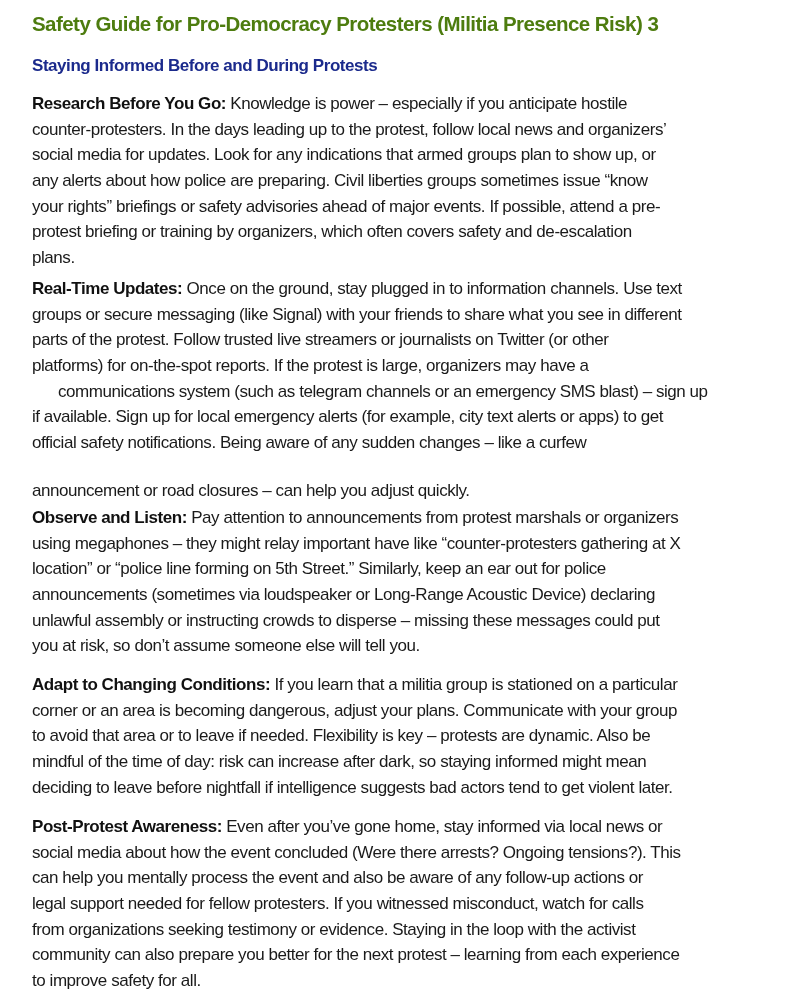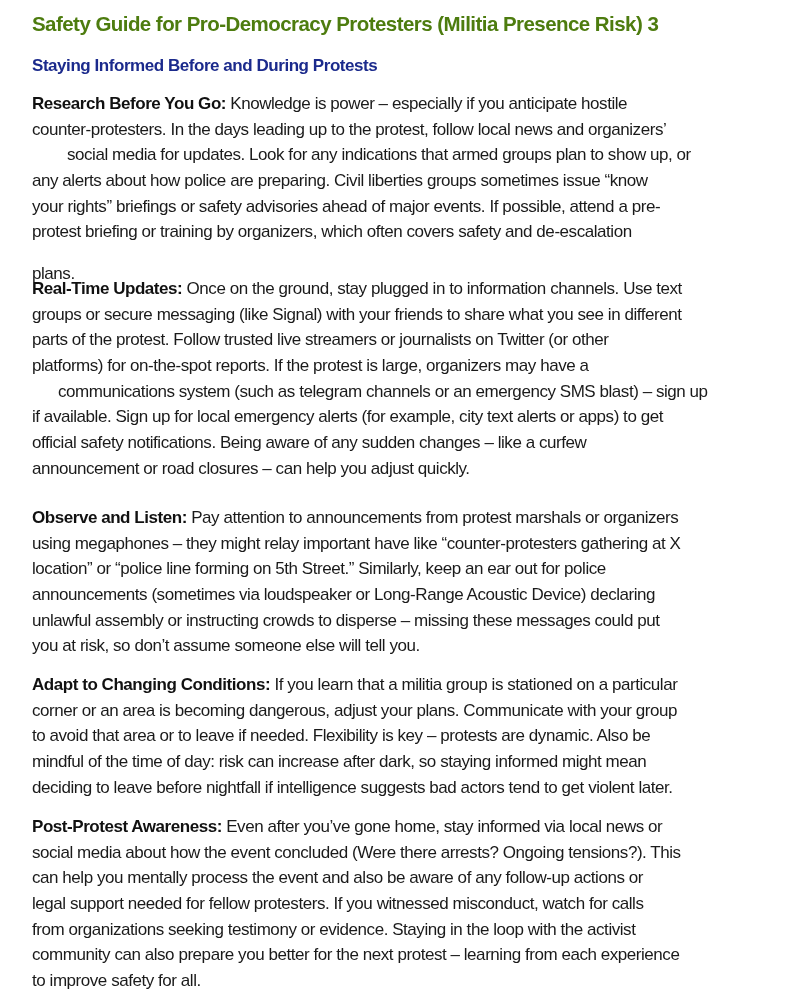--- a/index.html
+++ b/index.html
@@ -28,36 +28,36 @@
 </head>
 <body>
 
 <div class="page">
   <div class="title" style="display: block;">Safety Guide for Pro-Democracy Protesters (Militia Presence Risk) 3</div>
   <div class="subtitle" style="display: block;">Staying Informed Before and During Protests</div>
 
   <div class="para" style="top:91px">
     <span class="line" style="display: block;"><span style="display: inline-block; transform-origin: left center;"><span class="lead">Research Before You Go:</span><span> Knowledge is power – especially if you anticipate hostile</span></span></span>
     <span class="line" style="display: block;"><span style="display: inline-block; transform-origin: left center;">counter-protesters. In the days leading up to the protest, follow local news and organizers’</span></span>
-    <span class="line" style="display: block;"><span style="display: inline-block; transform-origin: left center; margin-left: 35px;">social media for updates. Look for any indications that armed groups plan to show up, or</span></span>
+    <span class="line" style="display: block;"><span style="display: inline-block; transform-origin: left center;">social media for updates. Look for any indications that armed groups plan to show up, or</span></span>
     <span class="line" style="display: block;"><span style="display: inline-block; transform-origin: left center;">any alerts about how police are preparing. Civil liberties groups sometimes issue “know</span></span>
     <span class="line" style="display: block;"><span style="display: inline-block; transform-origin: left center;">your rights” briefings or safety advisories ahead of major events. If possible, attend a pre-</span></span>
     <span class="line" style="display: block;"><span style="display: inline-block; transform-origin: left center;">protest briefing or training by organizers, which often covers safety and de-escalation</span></span>
-    <span class="line" style="display: block;"><span style="display: inline-block; transform-origin: left center; margin-top: 16px;">plans.</span></span>
+    <span class="line" style="display: block;"><span style="display: inline-block; transform-origin: left center;">plans.</span></span>
   </div>
 
   <div class="para" style="top:276px">
     <span class="line" style="display: block;"><span style="display: inline-block; transform-origin: left center;"><span class="lead">Real-Time Updates:</span><span> Once on the ground, stay plugged in to information channels. Use text</span></span></span>
     <span class="line" style="display: block;"><span style="display: inline-block; transform-origin: left center;">groups or secure messaging (like Signal) with your friends to share what you see in different</span></span>
     <span class="line" style="display: block;"><span style="display: inline-block; transform-origin: left center;">parts of the protest. Follow trusted live streamers or journalists on Twitter (or other</span></span>
     <span class="line" style="display: block;"><span style="display: inline-block; transform-origin: left center;">platforms) for on-the-spot reports. If the protest is large, organizers may have a</span></span>
     <span class="line" style="display: block; margin-left: 26px;"><span style="display: inline-block; transform-origin: left center;">communications system (such as telegram channels or an emergency SMS blast) – sign up</span></span>
     <span class="line" style="display: block;"><span style="display: inline-block; transform-origin: left center;">if available. Sign up for local emergency alerts (for example, city text alerts or apps) to get</span></span>
     <span class="line" style="display: block;"><span style="display: inline-block; transform-origin: left center;">official safety notifications. Being aware of any sudden changes – like a curfew</span></span>
-    <span class="line" style="display: block;"><span style="display: inline-block; transform-origin: left center;">announcement or road closures – can help you adjust quickly.</span></span>
+    <span class="line" style="display: block;"><span style="display: inline-block; transform-origin: left center; margin-top: 22px;">announcement or road closures – can help you adjust quickly.</span></span>
   </div>
 
   <div class="para" style="top:505px">
     <span class="line" style="display: block;"><span style="display: inline-block; transform-origin: left center;"><span class="lead">Observe and Listen:</span><span> Pay attention to announcements from protest marshals or organizers</span></span></span>
     <span class="line" style="display: block;"><span style="display: inline-block; transform-origin: left center;">using megaphones – they might relay important have like “counter-protesters gathering at X</span></span>
     <span class="line" style="display: block;"><span style="display: inline-block; transform-origin: left center;">location” or “police line forming on 5th Street.” Similarly, keep an ear out for police</span></span>
     <span class="line" style="display: block;"><span style="display: inline-block; transform-origin: left center;">announcements (sometimes via loudspeaker or Long-Range Acoustic Device) declaring</span></span>
     <span class="line" style="display: block;"><span style="display: inline-block; transform-origin: left center;">unlawful assembly or instructing crowds to disperse – missing these messages could put</span></span>
     <span class="line" style="display: block;"><span style="display: inline-block; transform-origin: left center;">you at risk, so don’t assume someone else will tell you.</span></span>
   </div>

